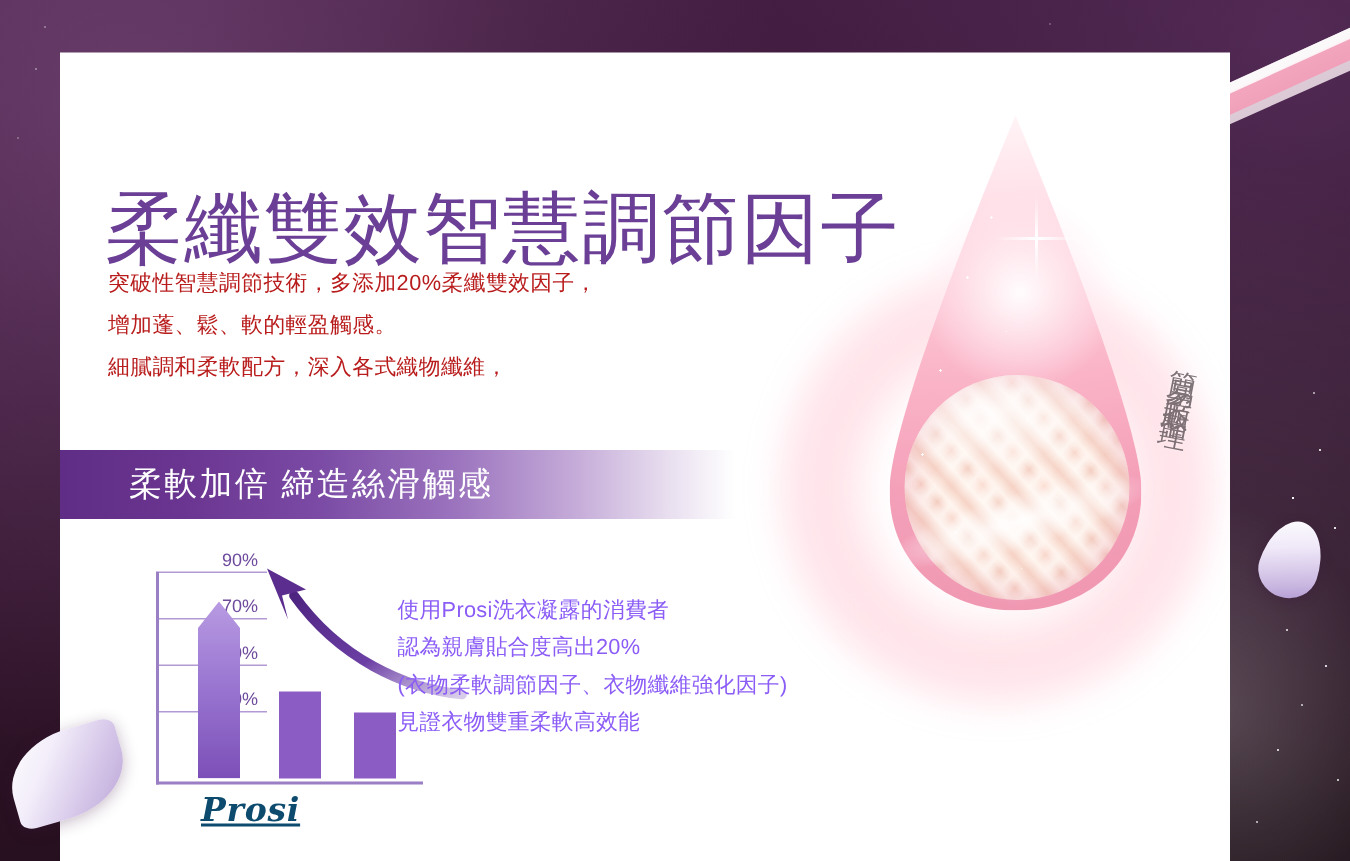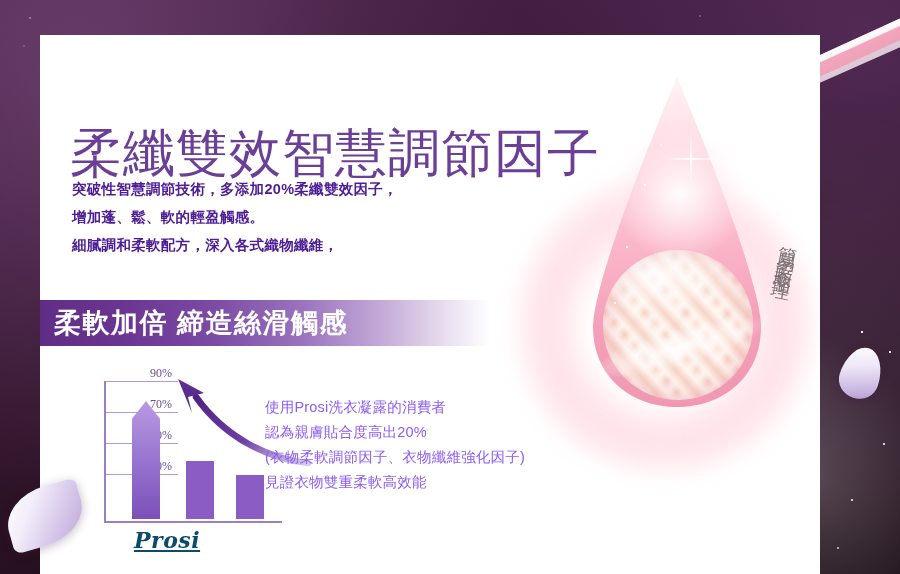--- a/index.html
+++ b/index.html
@@ -210,44 +210,43 @@
     letter-spacing: 1px;
     line-height: 1.1;
     white-space: nowrap;
     text-align: right;
   }
   .subcopy {
     position: absolute;
     left: 32px; top: 140px;
     font-size: 14.5px;
     line-height: 28px;
-    color: #4c1d95;
+    color: #b91c1c;
     letter-spacing: .3px;
-    font-weight: bold;
   }
   .subcopy div { white-space: nowrap; }
 
   
   .banner {
     position: absolute;
     left: 0; top: 265px;
     width: 450px; height: 46px;
     background: linear-gradient(90deg,
        #5f2d86 0%, #6a3590 18%, #7a4aa4 38%,
        #9a72bd 58%, #c4aad8 76%, #e8deef 90%, rgba(255,255,255,0) 100%);
     display: flex;
     align-items: center;
   }
   .banner-text {
-    padding-left: 14px;
+    padding-left: 46px;
     color: #ffffff;
-    font-size: 27px;
+    font-size: 22px;
     letter-spacing: 1.5px;
     white-space: nowrap;
-    font-weight: 700;
+    font-weight: 400;
   }
 
   
   .chart {
     position: absolute;
     left: 26px; top: 340px;
     width: 220px; height: 190px;
   }
   .chart-plot {
     position: absolute;
@@ -263,21 +262,21 @@
     height: 0;
     border-top: 1.5px solid #b49ad4;
   }
   .ytick {
     position: absolute;
     right: 100%;
     margin-right: -66px;
     transform: translateY(-16px);
     font-size: 12px;
     color: #6d4a9c;
-    font-family: Liberation Serif, serif;
+    font-family: Liberation Sans, sans-serif;
   }
   .bars {
     position: absolute;
     left: 2px; bottom: 2px;
     width: 176px; height: 140px;
   }
   .bar {
     position: absolute;
     bottom: 0;
   }

